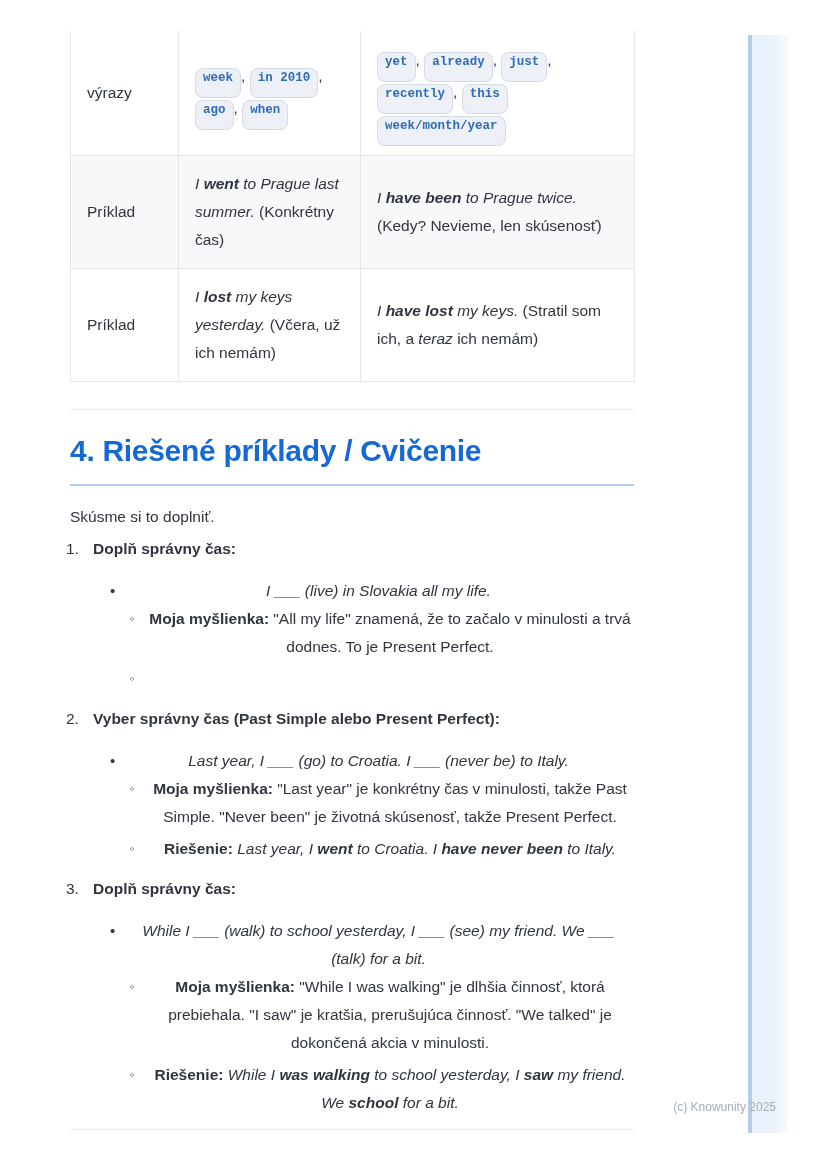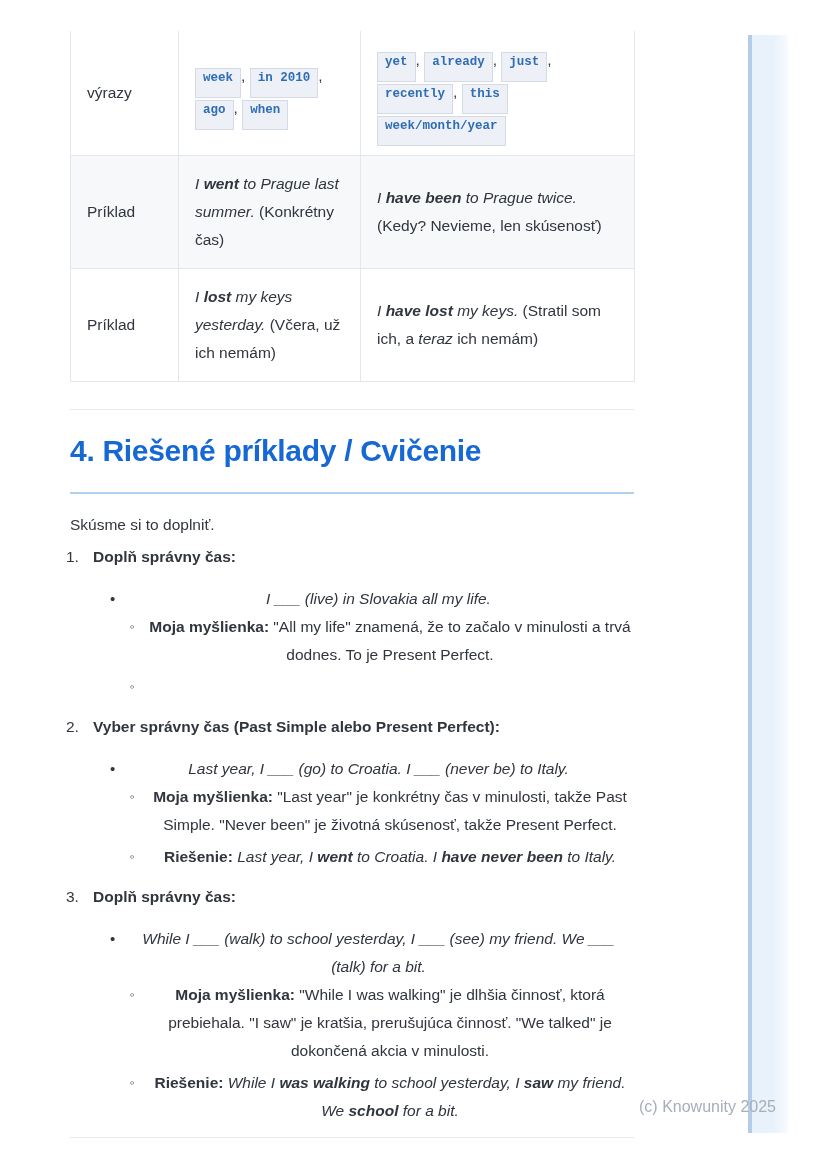--- a/index.html
+++ b/index.html
@@ -32,21 +32,21 @@
     position:absolute;
     left:748px;top:35px;
     width:40px;height:1098px;
     border-left:4px solid var(--strip-line);
     background:linear-gradient(to right,var(--strip-fill) 60%,#f8fbfe 100%);
     z-index:1;
   }
   .footer-note{
     position:absolute;
     right:52px;top:1100px;
-    font-size:16px;
+    font-size:12px;
     line-height:14px;
     color:var(--muted);
     z-index:2;
     text-align:center;
   }
   .content{
     position:absolute;
     left:70px;top:31px;
     width:564px;
   }
@@ -77,38 +77,38 @@
   
   .b{font-weight:700;}
   .i{font-style:italic;}
   .code{
     font-family:"Liberation Mono",monospace;
     font-weight:700;
     font-size:12.5px;
     color:var(--chip-text);
     background:var(--chip-bg);
     border:1px solid var(--chip-border);
-    border-radius:0;
+    border-radius:8px;
     padding:2px 7px 12px;
     white-space:nowrap;
     -webkit-box-decoration-break:clone;
     box-decoration-break:clone;
   }
   
   hr.rule{border:none;border-top:1px solid var(--rule);}
   hr.rule.top{margin-top:27px;}
   hr.rule.bottom{margin-top:7px;}
   h2.section-heading{
     margin-top:20px;
     font-size:30px;
     line-height:42px;
     font-weight:700;
     color:var(--accent);
     letter-spacing:-0.3px;
-    padding-bottom:20px;
+    padding-bottom:12px;
     border-bottom:2px solid var(--heading-underline);
   }
   p.intro{margin-top:17px;}
   .exercises{margin-top:4px;}
   .exercise{margin-bottom:12px;}
   .ex-head{display:flex;}
   .ex-num{width:27px;flex:none;margin-left:-4px;}
   .ex-title{font-weight:700;}
   .q-row{display:flex;margin-top:14px;padding-left:40px;}
   .q-row .marker{width:13px;flex:none;font-size:15px;}

